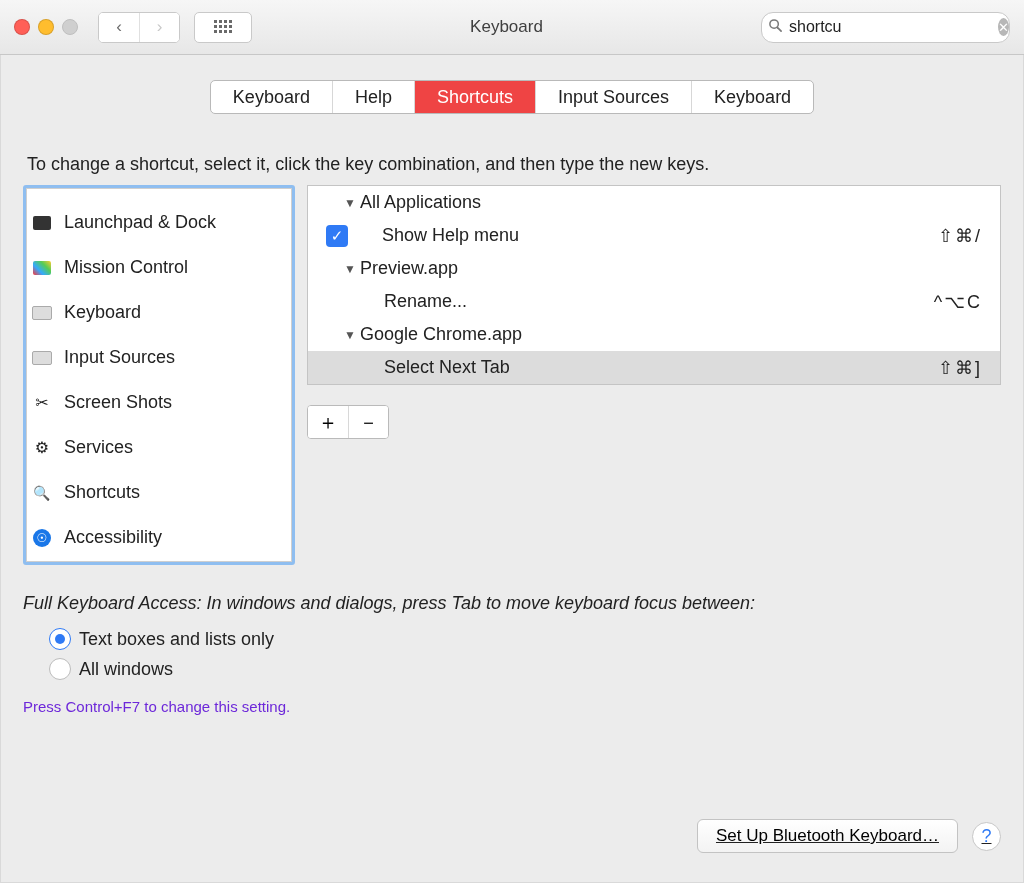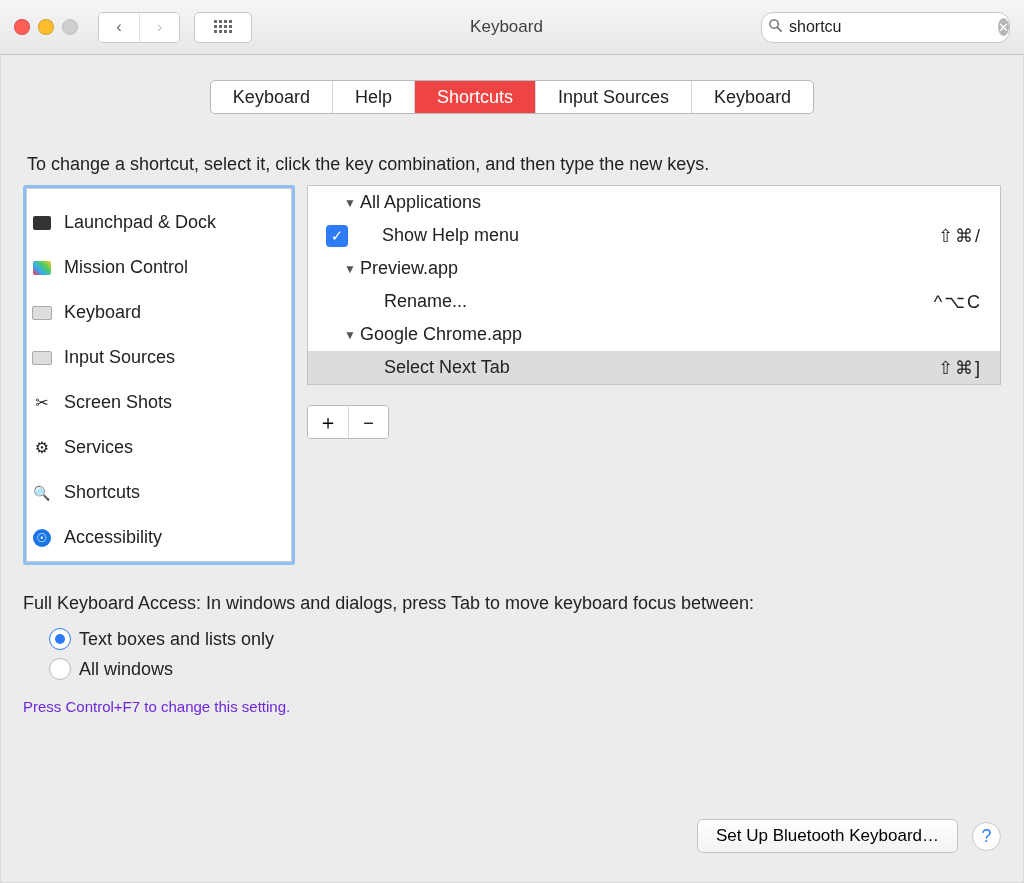--- a/index.html
+++ b/index.html
@@ -204,21 +204,21 @@
     background:#fff;
   }
   .addremove button{
     width:40px; height:32px; border:none; background:#fff; font-size:20px;
     line-height:1; cursor:pointer;
   }
   .addremove button + button{ border-left:1px solid #d8d8d8; }
 
   .below-columns { margin-top:10px; }
 
-  .access-label { font-size:18px; margin-top:28px; }
+  .access-label { font-size:18px; margin-top:28px;font-style:italic; }
   .radio-group { margin-top:10px; }
   .radio-row { display:flex; align-items:center; gap:8px; height:30px; font-size:18px; margin-left:26px; }
   .radio {
     width:20px; height:20px; border-radius:50%;
     border:1px solid #bcbcbc; background:#fff;
     display:flex; align-items:center; justify-content:center;
   }
   .radio.selected { border:1px solid #2f7af5; }
   .radio.selected::after{
     content:""; width:10px; height:10px; border-radius:50%;
@@ -226,20 +226,21 @@
   }
   .hint { font-size:15px; margin-top:14px; color:#6d28d9; }
 
   .footer {
     margin-top:auto;
     display:flex;
     justify-content:flex-end;
     align-items:center;
     gap:14px;
     padding: 14px 0 0 0;
+    text-decoration: underline;
   }
   .footer button.bt {
     height:34px;
     padding:0 18px;
     font-size:17px;
     border:1px solid #c3c3c3;
     border-radius:6px;
     background:linear-gradient(#ffffff,#f3f3f3);
     cursor:pointer;
   }

